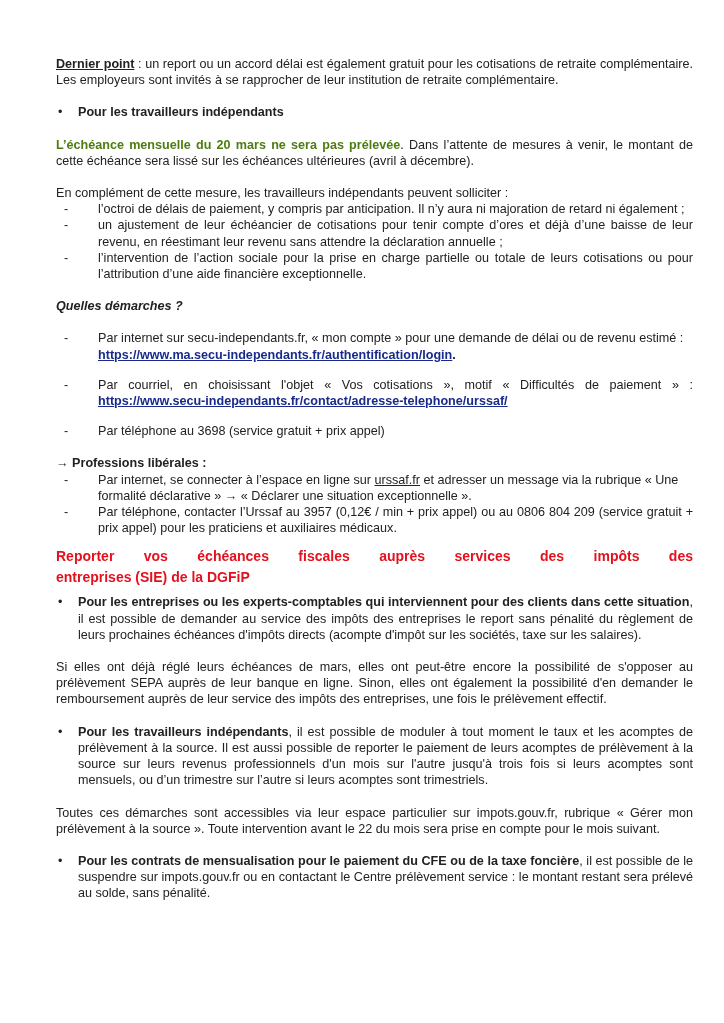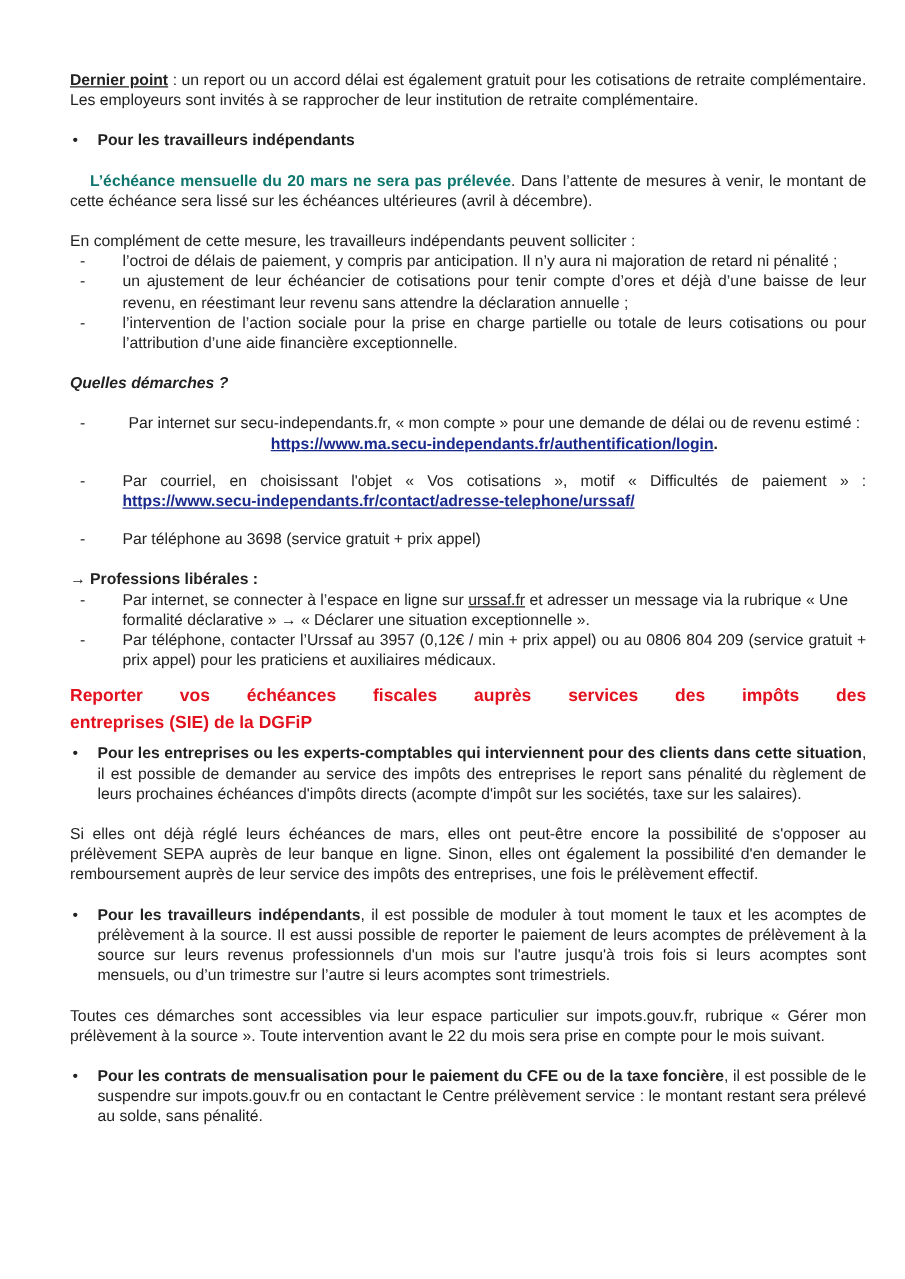--- a/index.html
+++ b/index.html
@@ -7,21 +7,21 @@
   .page {
     position: absolute; left: 56px; top: 56px; width: 637px;
     font-family: "Liberation Sans", sans-serif; font-size: 12.6px; line-height: 16.2px;
     color: #222222;
   }
   p { margin: 0; text-align: justify; }
   .gap { height: 16px; }
   .gap-s { height: 14px; }
   .u { text-decoration: underline; }
   b, .b { font-weight: bold; }
-  .red { color: #0f766e; margin-left: 16px; }
+  .red { color: #4d7c0f; }
   .bullet { display: flex; align-items: flex-start; }
   .bullet .dot { width: 22px; flex: 0 0 22px; padding-left: 2px; box-sizing: border-box; }
   .bullet .txt { flex: 1; text-align: justify; }
   .dash { display: flex; align-items: flex-start; padding-left: 8px; }
   .dash .mk { width: 34px; flex: 0 0 34px; }
   .dash .txt { flex: 1; text-align: justify; }
   .link { color: #1a2a8c; font-weight: bold; text-decoration: underline; }
   .plainlink { text-decoration: underline; }
   .bi { font-weight: bold; font-style: italic; }
   h2 {
@@ -43,38 +43,38 @@
     <span class="txt b">Pour les travailleurs indépendants</span>
   </div>
 
   <div class="gap"></div>
   <p><span class="b red">L’échéance mensuelle du 20 mars ne sera pas prélevée</span><span>. Dans l’attente de mesures à venir, le montant de cette échéance sera lissé sur les échéances ultérieures (avril à décembre).</span></p>
 
   <div class="gap"></div>
   <p>En complément de cette mesure, les travailleurs indépendants peuvent solliciter :</p>
   <div class="dash">
       <span class="mk">-</span>
-      <span class="txt">l’octroi de délais de paiement, y compris par anticipation. Il n’y aura ni majoration de retard ni pénalité ;</span>
+      <span class="txt">l’octroi de délais de paiement, y compris par anticipation. Il n’y aura ni majoration de retard ni également ;</span>
     </div>
   <div class="dash">
       <span class="mk">-</span>
       <span class="txt">un ajustement de leur échéancier de cotisations pour tenir compte d’ores et déjà d’une baisse de leur revenu, en réestimant leur revenu sans attendre la déclaration annuelle ;</span>
     </div>
   <div class="dash">
       <span class="mk">-</span>
       <span class="txt">l’intervention de l’action sociale pour la prise en charge partielle ou totale de leurs cotisations ou pour l’attribution d’une aide financière exceptionnelle.</span>
     </div>
 
   <div class="gap"></div>
   <p class="bi">Quelles démarches ?</p>
 
   <div class="gap"></div>
   <div class="dash">
       <span class="mk">-</span>
-      <span class="txt" style="text-align:center"><span>Par internet sur secu-independants.fr, « mon compte » pour une demande de délai ou de revenu estimé : </span><a class="link">https://www.ma.secu-independants.fr/authentification/login</a><span class="b">.</span></span>
+      <span class="txt" style="text-align:left"><span>Par internet sur secu-independants.fr, « mon compte » pour une demande de délai ou de revenu estimé : </span><a class="link">https://www.ma.secu-independants.fr/authentification/login</a><span class="b">.</span></span>
     </div>
   <div class="gap-s"></div>
   <div class="dash">
       <span class="mk">-</span>
       <span class="txt"><span>Par courriel, en choisissant l'objet « Vos cotisations », motif « Difficultés de paiement » : </span><a class="link">https://www.secu-independants.fr/contact/adresse-telephone/urssaf/</a></span>
     </div>
   <div class="gap-s"></div>
   <div class="dash">
       <span class="mk">-</span>
       <span class="txt">Par téléphone au 3698 (service gratuit + prix appel)</span>

